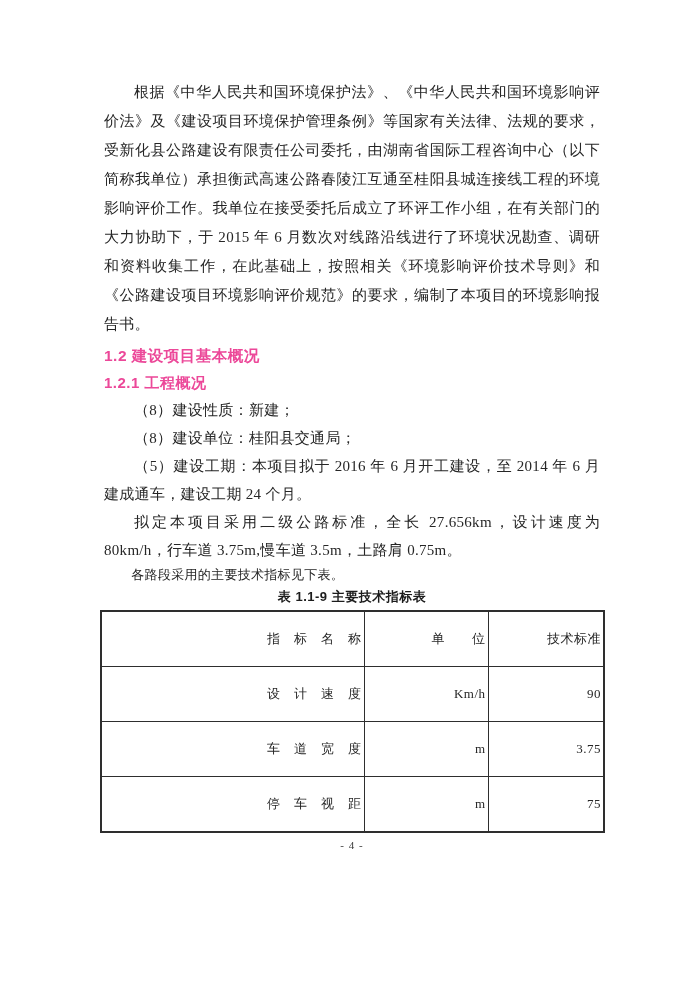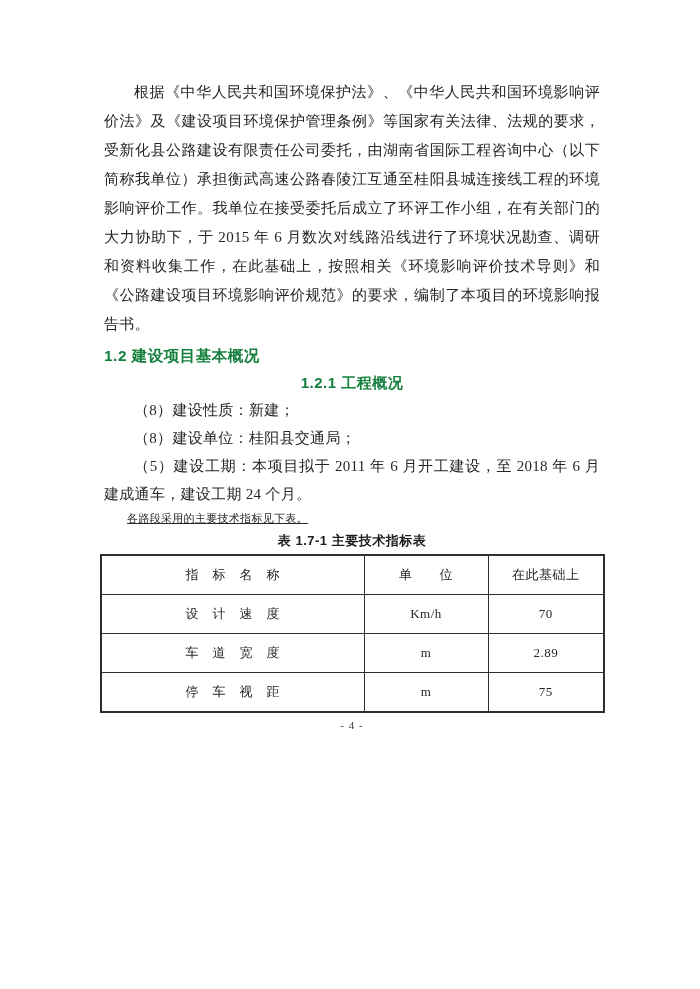--- a/index.html
+++ b/index.html
@@ -30,39 +30,37 @@
     letter-spacing: 0.3px;
   }
   p.item {
     line-height: 28px;
   }
   
   .sec-h {
     font-family: "Liberation Sans", "DejaVu Sans", sans-serif;
     font-weight: bold;
     font-size: 15.5px;
-    color: #15803d;
+    color: #ec4899;
     margin: 3px 0 0 0;
     line-height: 27px;
     letter-spacing: 0.5px;
   }
   .sec-h.sub {
     font-size: 15px;
     margin-top: 1px;
     line-height: 26px;
-    text-align: center;
   }
   
   p.note {
     margin: 2px 0 0 0;
-    font-size: 11px;
+    font-size: 13px;
     line-height: 17px;
     text-indent: 2.1em;
     letter-spacing: 0.3px;
-    text-decoration: underline;
   }
   
   .tbl-title {
     margin: 4px 0 0 0;
     text-align: center;
     font-family: "Liberation Sans", "DejaVu Sans", sans-serif;
     font-weight: bold;
     font-size: 13px;
     line-height: 19px;
     color: #1c1c1c;
@@ -73,22 +71,22 @@
     border-collapse: collapse;
     table-layout: fixed;
     width: 503px;
     margin: 4px 0 0 -4px;
     border: 2px solid #2e2e2e;
   }
   table.tech th,
   table.tech td {
     border: 1px solid #2e2e2e;
     height: 22px;
-    padding: 8px 2px;
-    text-align: center;
+    padding: 16px 2px;
+    text-align: right;
     vertical-align: middle;
     font-size: 13px;
     font-weight: normal;
     font-family: "Liberation Serif", "DejaVu Serif", serif;
     color: #262626;
     letter-spacing: 0.5px;
     overflow: hidden;
     white-space: nowrap;
   }
   
@@ -107,49 +105,50 @@
 <div class="page">
 
   <p class="bodytext">根据《中华人民共和国环境保护法》、《中华人民共和国环境影响评价法》及《建设项目环境保护管理条例》等国家有关法律、法规的要求，受新化县公路建设有限责任公司委托，由湖南省国际工程咨询中心（以下简称我单位）承担衡武高速公路春陵江互通至桂阳县城连接线工程的环境影响评价工作。我单位在接受委托后成立了环评工作小组，在有关部门的大力协助下，于 2015 年 6 月数次对线路沿线进行了环境状况勘查、调研和资料收集工作，在此基础上，按照相关《环境影响评价技术导则》和《公路建设项目环境影响评价规范》的要求，编制了本项目的环境影响报告书。</p>
 
   <div class="sec-h">1.2  建设项目基本概况</div>
 
   <div class="sec-h sub">1.2.1 工程概况</div>
 
   <p class="bodytext item">（8）建设性质：新建；</p>
   <p class="bodytext item">（8）建设单位：桂阳县交通局；</p>
-  <p class="bodytext item">（5）建设工期：本项目拟于 2011 年 6 月开工建设，至 2018 年 6 月建成通车，建设工期 24 个月。</p>
+  <p class="bodytext item">（5）建设工期：本项目拟于 2016 年 6 月开工建设，至 2014 年 6 月建成通车，建设工期 24 个月。</p>
 
 
+  <p class="bodytext item">拟定本项目采用二级公路标准，全长 27.656km，设计速度为 80km/h，行车道 3.75m,慢车道 3.5m，土路肩 0.75m。</p>
 
   <p class="note">各路段采用的主要技术指标见下表。</p>
 
-  <div class="tbl-title">表 1.7-1  主要技术指标表</div>
+  <div class="tbl-title">表 1.1-9  主要技术指标表</div>
 
   <table class="tech">
     <colgroup>
       <col style="width:263px">
       <col style="width:124px">
       <col style="width:116px">
     </colgroup>
     <tbody>
         <tr>
       <th>指　标　名　称</th>
       <th>单　　位</th>
-      <th>在此基础上</th>
+      <th>技术标准</th>
     </tr>
     <tr>
       <td>设　计　速　度</td>
       <td>Km/h</td>
-      <td>70</td>
+      <td>90</td>
     </tr>
     <tr>
       <td>车　道　宽　度</td>
       <td>m</td>
-      <td>2.89</td>
+      <td>3.75</td>
     </tr>
     <tr>
       <td>停　车　视　距</td>
       <td>m</td>
       <td>75</td>
     </tr>
   </tbody>
     </table>
 
   <div class="footer">- 4 -</div>

